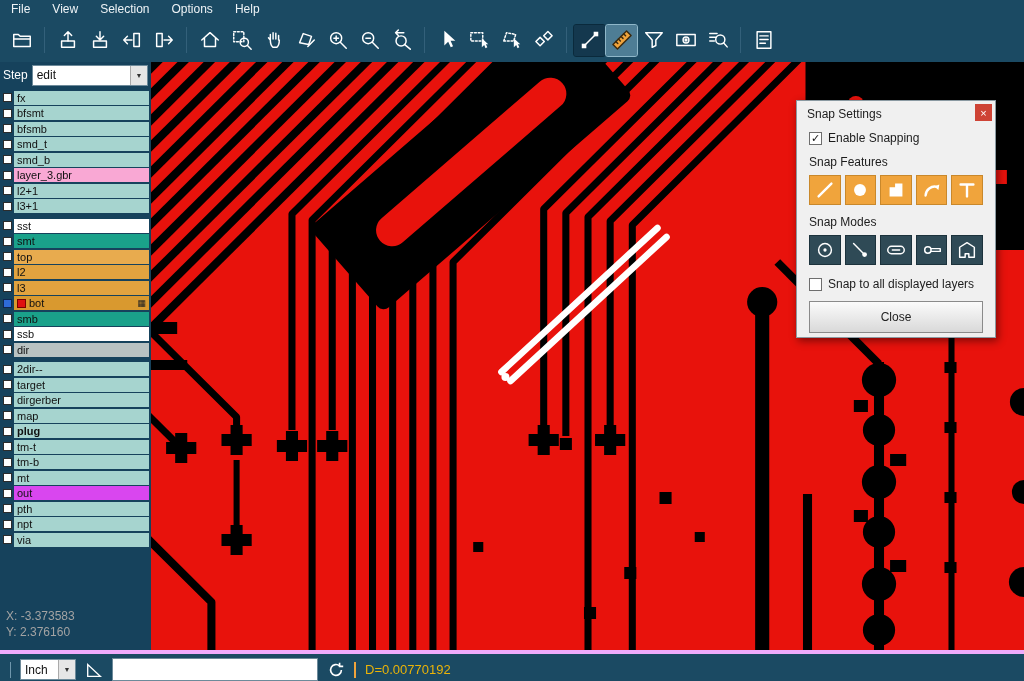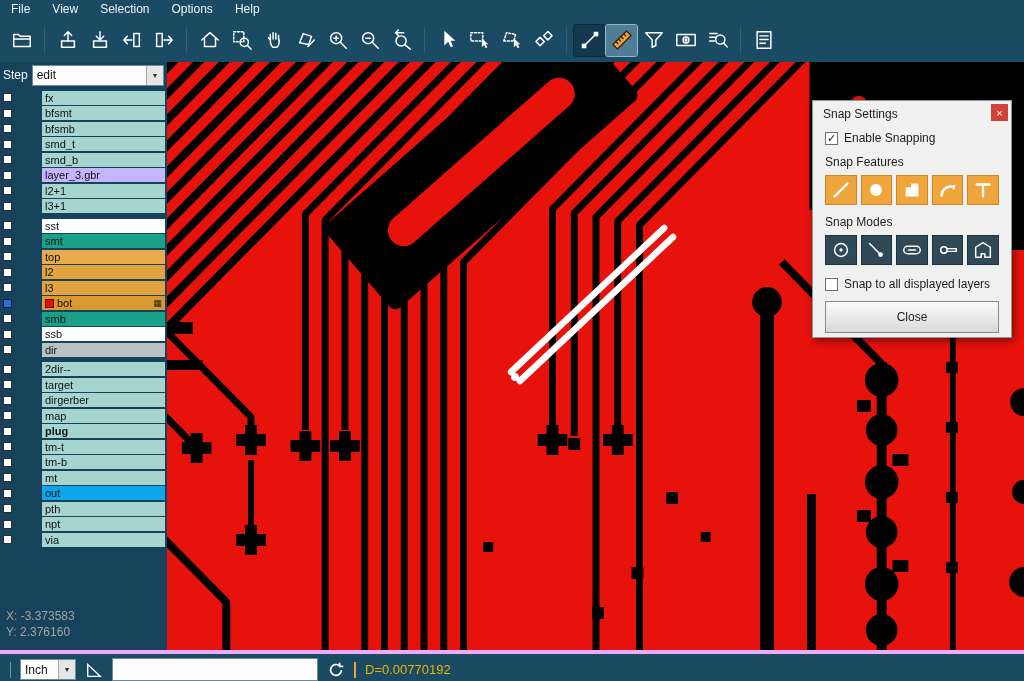--- a/index.html
+++ b/index.html
@@ -13,29 +13,29 @@
   
   .toolbar{height:44px;display:flex;align-items:center;padding-left:6px;gap:1px;}
   .tb-btn{width:31px;height:31px;display:flex;align-items:center;justify-content:center;border-radius:2px;flex:none;}
   .tb-btn svg{width:22px;height:22px;display:block;}
   .tb-sep{width:1px;height:26px;background:#33607a;margin:0 6px;flex:none;}
   .tb-btn.active{background:#4e7d95;outline:1px solid #8fb7c9;}
   .tb-btn.boxed{background:#14384e;outline:1px solid #0a2a3c;}
 
   
   .workspace{display:flex;height:588px;}
-  .sidebar{width:167px;flex:none;background:#16425c;display:flex;flex-direction:column;}
+  .sidebar{width:151px;flex:none;background:#16425c;display:flex;flex-direction:column;}
   .step-row{height:26px;display:flex;align-items:center;padding:0 3px;gap:4px;flex:none;}
   .step-label{color:#fff;font-size:12px;}
   .dropdown{background:#fff;height:19px;flex:1;display:flex;align-items:center;font-size:12px;color:#111;border:1px solid #6d8a9a;}
   .dd-value{flex:1;padding-left:4px;white-space:nowrap;overflow:hidden;}
   .dd-btn{width:16px;align-self:stretch;background:#e6e6e6;border-left:1px solid #aaa;display:flex;align-items:center;justify-content:center;font-size:7px;color:#333;}
 
   .layer-list{flex:1;overflow:hidden;padding-top:2px;}
-  .layer-row{height:15.5px;display:flex;align-items:center;gap:28px;}
+  .layer-row{height:15.5px;display:flex;align-items:center;}
   .cb-cell{width:14px;flex:none;display:flex;justify-content:center;}
   .cb{width:9px;height:9px;background:#fff;border:1px solid #2c2c2c;box-sizing:border-box;}
   .cb.checked-blue{background:#2e6bd9;border-color:#10264f;}
   .layer-label{flex:1;height:14px;margin-right:2px;display:flex;align-items:center;font-size:11px;color:#111;padding-left:3px;gap:3px;overflow:hidden;}
   .red-swatch{width:9px;height:9px;background:#e01010;border:1px solid #7a0000;flex:none;box-sizing:border-box;}
   .grid-glyph{margin-left:auto;margin-right:3px;font-size:9px;color:#222;line-height:1;}
   .layer-gap{height:4px;}
 
   .coords{margin-top:auto;padding:4px 6px 10px;color:#a3a3a3;font-size:12px;line-height:16px;flex:none;}
 
@@ -319,21 +319,21 @@
               <span class="cb"></span>
             </span>
             <span class="layer-label" style="background: rgb(166, 212, 207);">
               <span>smd_b</span>
             </span>
           </div>
           <div class="layer-row">
             <span class="cb-cell">
               <span class="cb"></span>
             </span>
-            <span class="layer-label" style="background: #c4b5fd;">
+            <span class="layer-label" style="background: #f9a8d4;">
               <span>layer_3.gbr</span>
             </span>
           </div>
           <div class="layer-row">
             <span class="cb-cell">
               <span class="cb"></span>
             </span>
             <span class="layer-label" style="background: rgb(166, 212, 207);">
               <span>l2+1</span>
             </span>
@@ -483,21 +483,21 @@
               <span class="cb"></span>
             </span>
             <span class="layer-label" style="background: rgb(166, 212, 207);">
               <span>mt</span>
             </span>
           </div>
           <div class="layer-row">
             <span class="cb-cell">
               <span class="cb"></span>
             </span>
-            <span class="layer-label" style="background: #0ea5e9;">
+            <span class="layer-label" style="background: #d946ef;">
               <span>out</span>
             </span>
           </div>
           <div class="layer-row">
             <span class="cb-cell">
               <span class="cb"></span>
             </span>
             <span class="layer-label" style="background: rgb(166, 212, 207);">
               <span>pth</span>
             </span>

